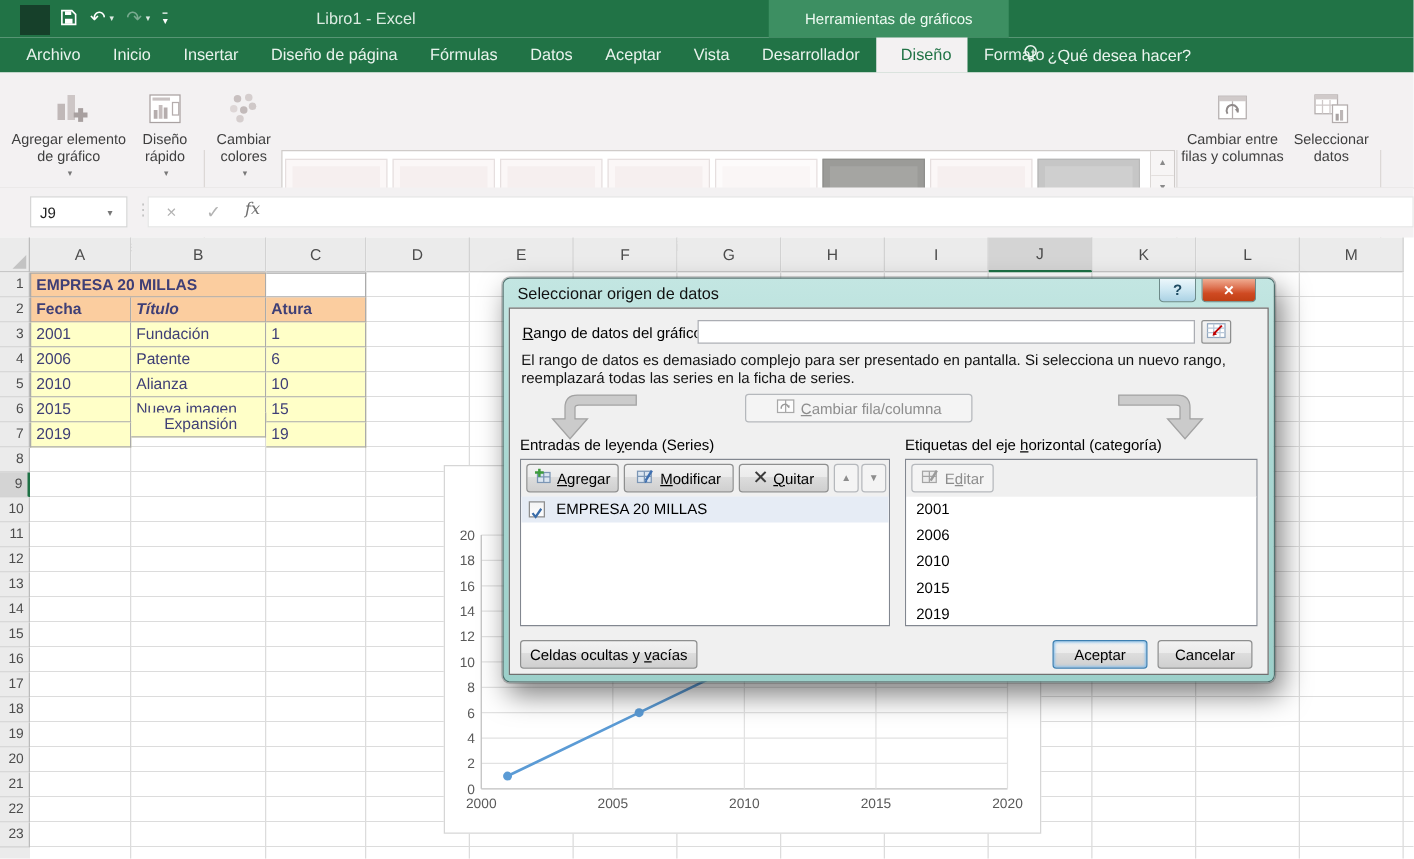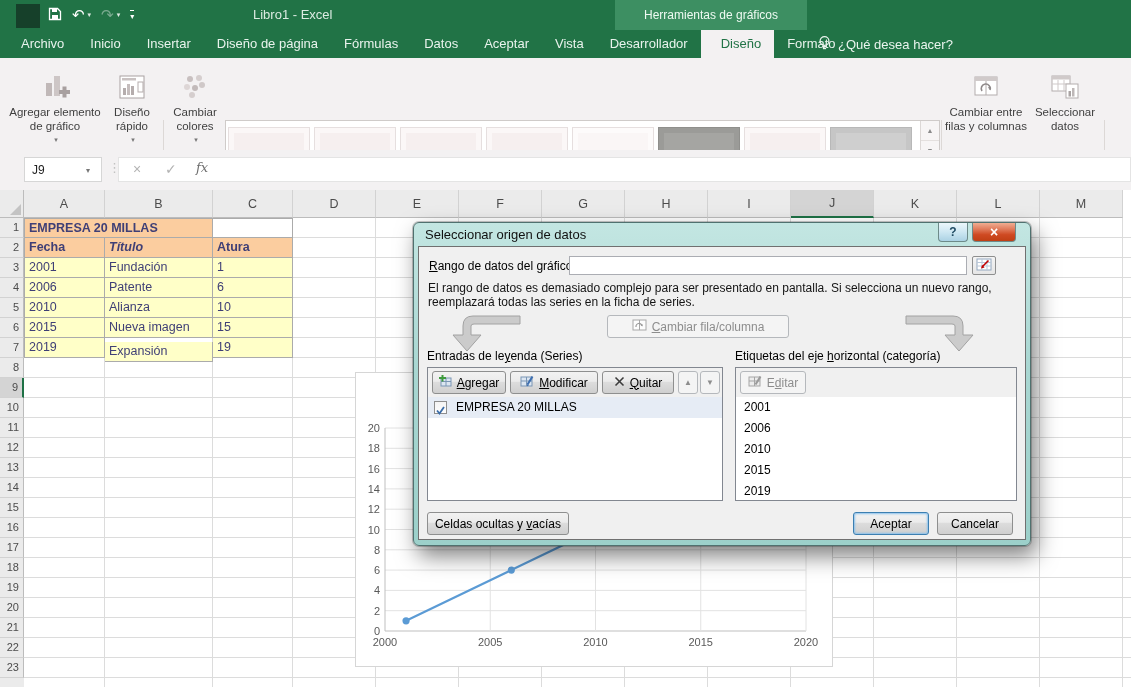--- a/index.html
+++ b/index.html
@@ -68,21 +68,21 @@
          font-size:12.5px;color:#3f3f76;line-height:19px;padding-left:4px;white-space:nowrap;overflow:hidden;z-index:2;}
   .tcell.bl{border-left:1px solid #ababab;} .tcell.bt{border-top:1px solid #ababab;}
   .tcell.peach{background:#fbcd9f;font-weight:bold;}
   .tcell.yellow{background:#ffffc8;}
   .tcell.blank{background:#fff;}
   
   #chart{position:absolute;left:355px;top:372px;width:476px;height:293px;background:#fff;border:1px solid #d6d6d6;z-index:3;}
   
   #dialog{position:absolute;left:402px;top:222px;width:616px;height:322px;z-index:10;border-radius:6px;
           background:linear-gradient(180deg,#c3e6e2 0%,#a9d7d2 45%,#9cd0ca 100%);
-          border:1px solid #50716f;box-shadow:0 0 0 1px rgba(40,40,40,.25),5px 10px 22px rgba(0,0,0,.5);margin-left:11px;}
+          border:1px solid #50716f;box-shadow:0 0 0 1px rgba(40,40,40,.25),5px 10px 22px rgba(0,0,0,.5);}
   #dlgtitle{position:absolute;left:11px;top:4px;font-size:13px;color:#111;}
   .capbtn{position:absolute;top:0;height:19px;box-sizing:border-box;border:1px solid #6d8a89;border-top:none;
           border-radius:0 0 4px 4px;display:flex;align-items:center;justify-content:center;font-size:12px;font-weight:bold;}
   #helpbtn{left:524px;width:30px;background:linear-gradient(#ecf7fb,#cde7f2 50%,#abd2e4);color:#1f4b63;}
   #closebtn{left:558px;width:44px;background:linear-gradient(#f0ad92,#e07a5a 35%,#cf4a22 65%,#c03f14);color:#fff;font-size:14px;}
   #dlgpanel{position:absolute;left:4px;top:23px;width:606px;height:292px;background:#f0f0f0;border:1px solid #707070;}
   .dlbl{position:absolute;font-size:12px;color:#000;}
   #rangeinput{position:absolute;left:150px;top:9px;width:398px;height:19px;box-sizing:border-box;background:#fff;border:1px solid #abadb3;font-size:12px;padding:0 4px;}
   #rangepick{position:absolute;left:553px;top:9px;width:24px;height:19px;box-sizing:border-box;border:1px solid #8e8f8f;border-radius:2px;
              background:linear-gradient(#f4f4f4,#e6e6e6);display:flex;align-items:center;justify-content:center;}
@@ -345,21 +345,21 @@
       <div class="tcell yellow bl" style="left: 0px; top: 60px; width: 81px; height: 20px;">2006</div>
       <div class="tcell yellow" style="left: 81px; top: 60px; width: 108px; height: 20px;">Patente</div>
       <div class="tcell yellow" style="left: 189px; top: 60px; width: 80px; height: 20px;">6</div>
       <div class="tcell yellow bl" style="left: 0px; top: 80px; width: 81px; height: 20px;">2010</div>
       <div class="tcell yellow" style="left: 81px; top: 80px; width: 108px; height: 20px;">Alianza</div>
       <div class="tcell yellow" style="left: 189px; top: 80px; width: 80px; height: 20px;">10</div>
       <div class="tcell yellow bl" style="left: 0px; top: 100px; width: 81px; height: 20px;">2015</div>
       <div class="tcell yellow" style="left: 81px; top: 100px; width: 108px; height: 20px;">Nueva imagen</div>
       <div class="tcell yellow" style="left: 189px; top: 100px; width: 80px; height: 20px;">15</div>
       <div class="tcell yellow bl" style="left: 0px; top: 120px; width: 81px; height: 20px;">2019</div>
-      <div class="tcell yellow" style="left: 81px; top: 124px; width: 108px; height: 20px;">Expansión</div>
+      <div class="tcell yellow" style="left: 81px; top: 112px; width: 108px; height: 20px; text-align: center;">Expansión</div>
       <div class="tcell yellow" style="left: 189px; top: 120px; width: 80px; height: 20px;">19</div>
     </div>
 
   <div id="chart"><svg width="474" height="291">
         <line x1="29" y1="258" x2="450" y2="258" stroke="#bfbfbf"></line>
         <line x1="29" y1="237.7" x2="450" y2="237.7" stroke="#e2e2e2"></line>
         <line x1="29" y1="217.4" x2="450" y2="217.4" stroke="#e2e2e2"></line>
         <line x1="29" y1="197.1" x2="450" y2="197.1" stroke="#e2e2e2"></line>
         <line x1="29" y1="176.8" x2="450" y2="176.8" stroke="#e2e2e2"></line>
         <line x1="29" y1="156.5" x2="450" y2="156.5" stroke="#e2e2e2"></line>

